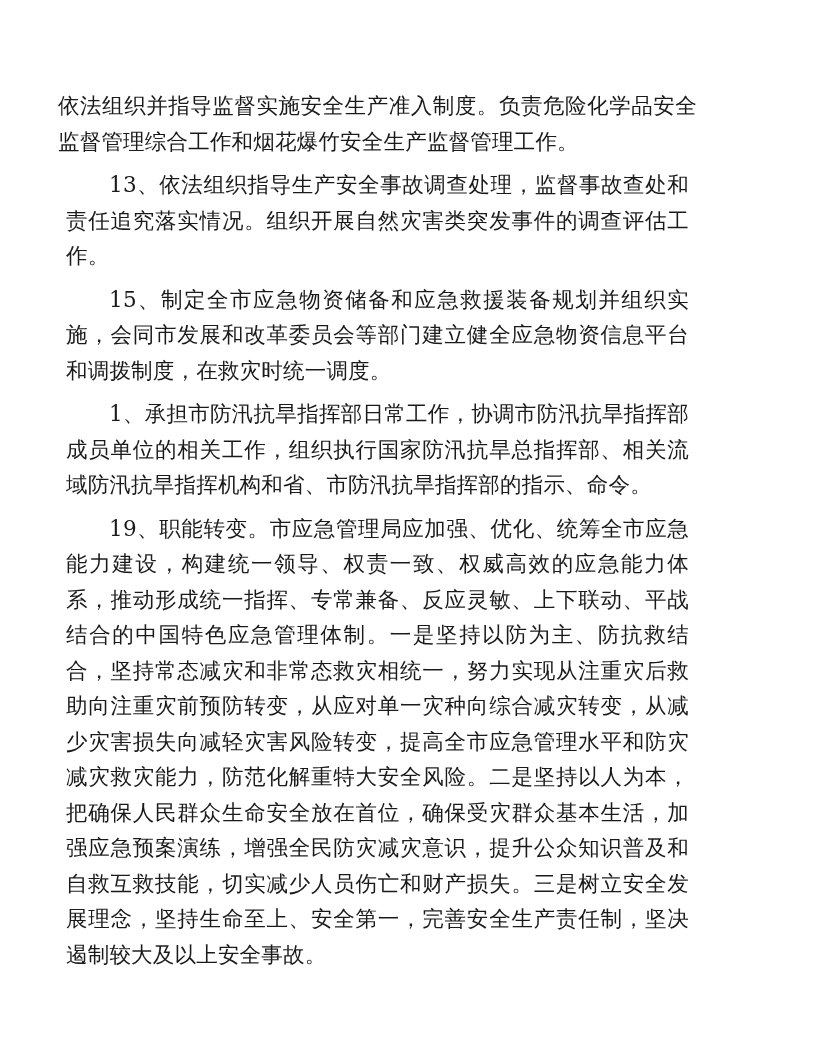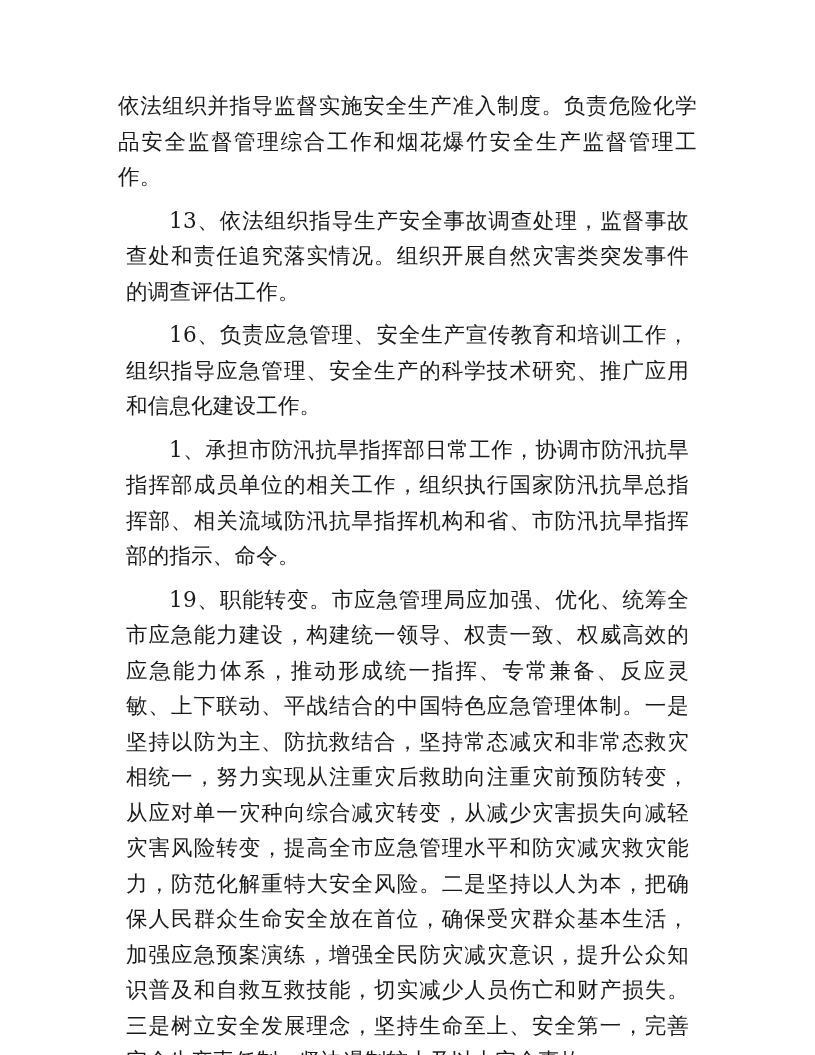--- a/index.html
+++ b/index.html
@@ -12,21 +12,21 @@
     height: 1055px;
     font-family: "DejaVu Serif", "Liberation Serif", serif;
     color: #1a1a1a;
   }
   .page {
     position: relative;
     width: 815px;
     height: 1055px;
     background: #ffffff;
     box-sizing: border-box;
-    padding: 88px 118px 40px 118px;
+    padding: 88px 118px 40px 58px;
   }
   .doc-body {
     font-size: 21.5px;
     line-height: 35.5px;
     text-align: justify;
     text-justify: inter-ideograph;
     letter-spacing: 0.2px;
   }
   .para {
     margin: 0;
@@ -41,22 +41,22 @@
 <body>
 
 <div class="page">
   <div class="doc-body">
 
     <p class="para">依法组织并指导监督实施安全生产准入制度。负责危险化学品安全监督管理综合工作和烟花爆竹安全生产监督管理工作。</p>
 
     <p class="para-indent">13、依法组织指导生产安全事故调查处理，监督事故查处和责任追究落实情况。组织开展自然灾害类突发事件的调查评估工作。</p>
 
 
+    <p class="para-indent">15、制定全市应急物资储备和应急救援装备规划并组织实施，会同市发展和改革委员会等部门建立健全应急物资信息平台和调拨制度，在救灾时统一调度。</p>
 
-    <p class="para-indent">16、负责应急管理、安全生产宣传教育和培训工作，组织指导应急管理、安全生产的科学技术研究、推广应用和信息化建设工作。</p>
 
     <p class="para-indent">1、承担市防汛抗旱指挥部日常工作，协调市防汛抗旱指挥部成员单位的相关工作，组织执行国家防汛抗旱总指挥部、相关流域防汛抗旱指挥机构和省、市防汛抗旱指挥部的指示、命令。</p>
 
 
     <p class="para-indent">19、职能转变。市应急管理局应加强、优化、统筹全市应急能力建设，构建统一领导、权责一致、权威高效的应急能力体系，推动形成统一指挥、专常兼备、反应灵敏、上下联动、平战结合的中国特色应急管理体制。一是坚持以防为主、防抗救结合，坚持常态减灾和非常态救灾相统一，努力实现从注重灾后救助向注重灾前预防转变，从应对单一灾种向综合减灾转变，从减少灾害损失向减轻灾害风险转变，提高全市应急管理水平和防灾减灾救灾能力，防范化解重特大安全风险。二是坚持以人为本，把确保人民群众生命安全放在首位，确保受灾群众基本生活，加强应急预案演练，增强全民防灾减灾意识，提升公众知识普及和自救互救技能，切实减少人员伤亡和财产损失。三是树立安全发展理念，坚持生命至上、安全第一，完善安全生产责任制，坚决遏制较大及以上安全事故。</p>
 
   </div>
 </div>
 
 </body></html>

